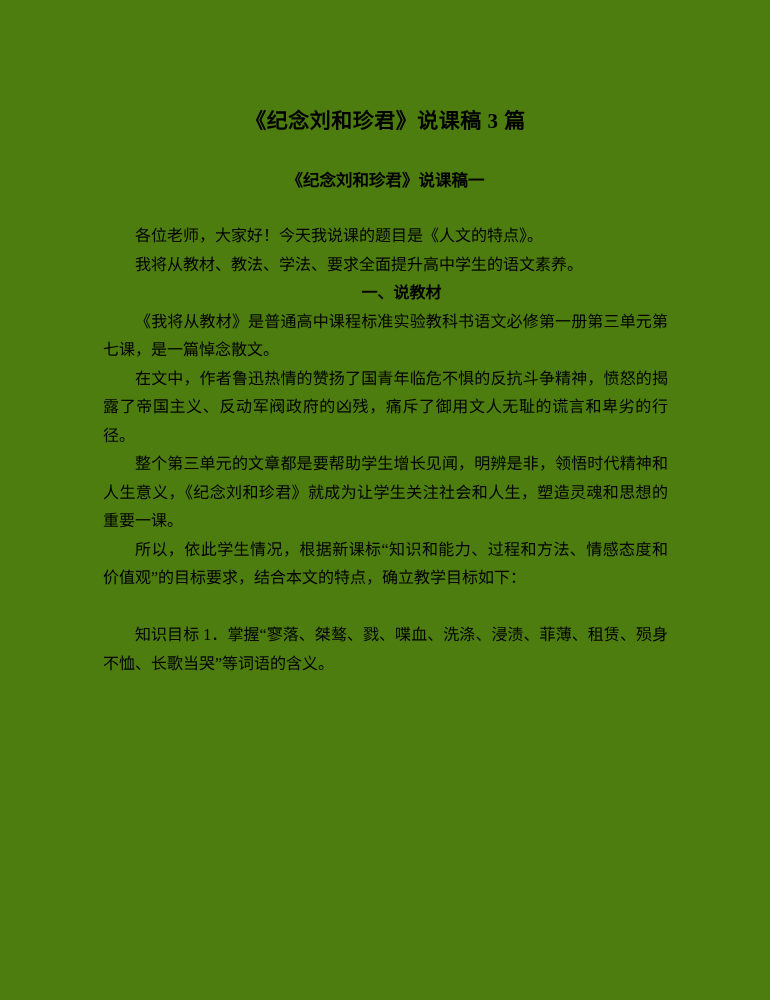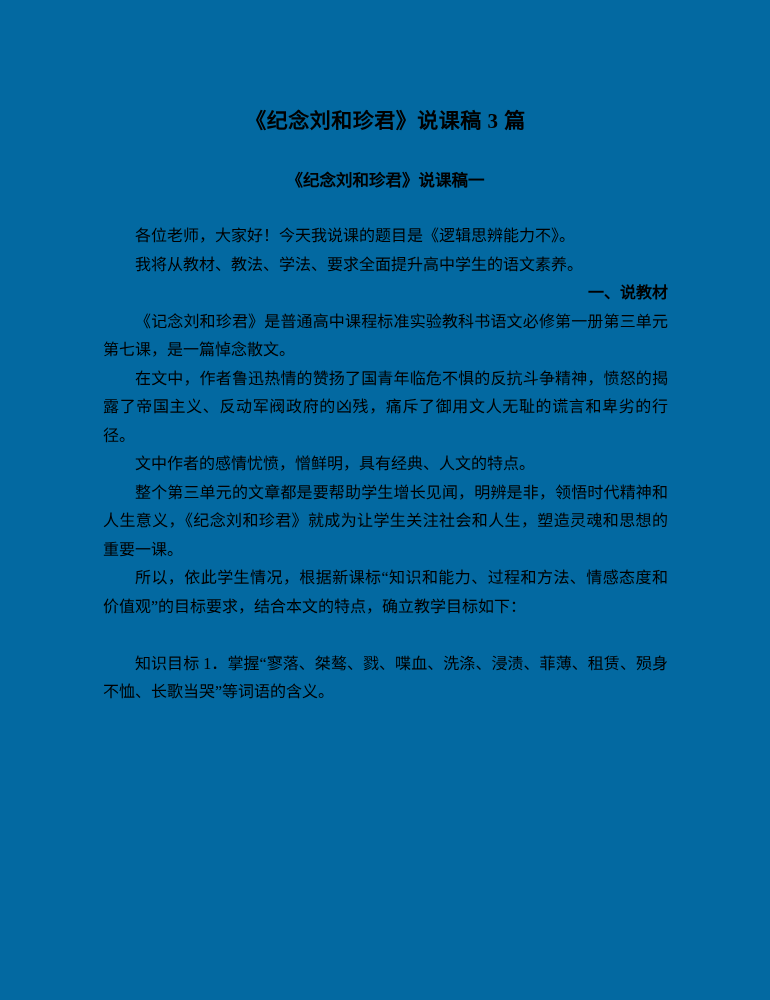--- a/index.html
+++ b/index.html
@@ -13,21 +13,21 @@
     font-family: "Liberation Serif", "DejaVu Serif", serif;
     color: #000000;
     -webkit-font-smoothing: antialiased;
   }
   .page {
     box-sizing: border-box;
     width: 770px;
     height: 1000px;
     padding: 108px 102px 0 103px;
     overflow: hidden;
-    background: #0369a1;
+    background: #4d7c0f;
   }
   h1.doc-title {
     margin: 0;
     font-size: 21px;
     line-height: 26px;
     font-weight: bold;
     text-align: center;
     letter-spacing: 0.5px;
   }
   h2.section-heading {
@@ -43,41 +43,40 @@
   .body-text p {
     margin: 0;
     font-size: 16px;
     line-height: 28.5px;
     text-indent: 2em;
     text-align: justify;
     word-break: break-all;
   }
   .body-text p.para-heading {
     font-weight: bold;
-    text-align: right;
+    text-align: center;
   }
   .body-text p.blank-line {
     height: 28.5px;
   }
 </style>
 </head>
 <body>
 
 <div class="page">
 
   <h1 class="doc-title">《纪念刘和珍君》说课稿 3 篇</h1>
 
   <h2 class="section-heading">《纪念刘和珍君》说课稿一</h2>
 
   <div class="body-text">
-    <p>各位老师，大家好！今天我说课的题目是《逻辑思辨能力不》。</p>
+    <p>各位老师，大家好！今天我说课的题目是《人文的特点》。</p>
     <p>我将从教材、教法、学法、要求全面提升高中学生的语文素养。</p>
     <p class="para-heading">一、说教材</p>
-    <p>《记念刘和珍君》是普通高中课程标准实验教科书语文必修第一册第三单元第七课，是一篇悼念散文。</p>
+    <p>《我将从教材》是普通高中课程标准实验教科书语文必修第一册第三单元第七课，是一篇悼念散文。</p>
     <p>在文中，作者鲁迅热情的赞扬了国青年临危不惧的反抗斗争精神，愤怒的揭露了帝国主义、反动军阀政府的凶残，痛斥了御用文人无耻的谎言和卑劣的行径。</p>
-    <p>文中作者的感情忧愤，憎鲜明，具有经典、人文的特点。</p>
     <p>整个第三单元的文章都是要帮助学生增长见闻，明辨是非，领悟时代精神和人生意义，《纪念刘和珍君》就成为让学生关注社会和人生，塑造灵魂和思想的重要一课。</p>
     <p>所以，依此学生情况，根据新课标“知识和能力、过程和方法、情感态度和价值观”的目标要求，结合本文的特点，确立教学目标如下：</p>
     <p class="blank-line"></p>
     <p>知识目标 1．掌握“寥落、桀骜、戮、喋血、洗涤、浸渍、菲薄、租赁、殒身不恤、长歌当哭”等词语的含义。</p>
   </div>
 
 </div>
 
 </body></html>

